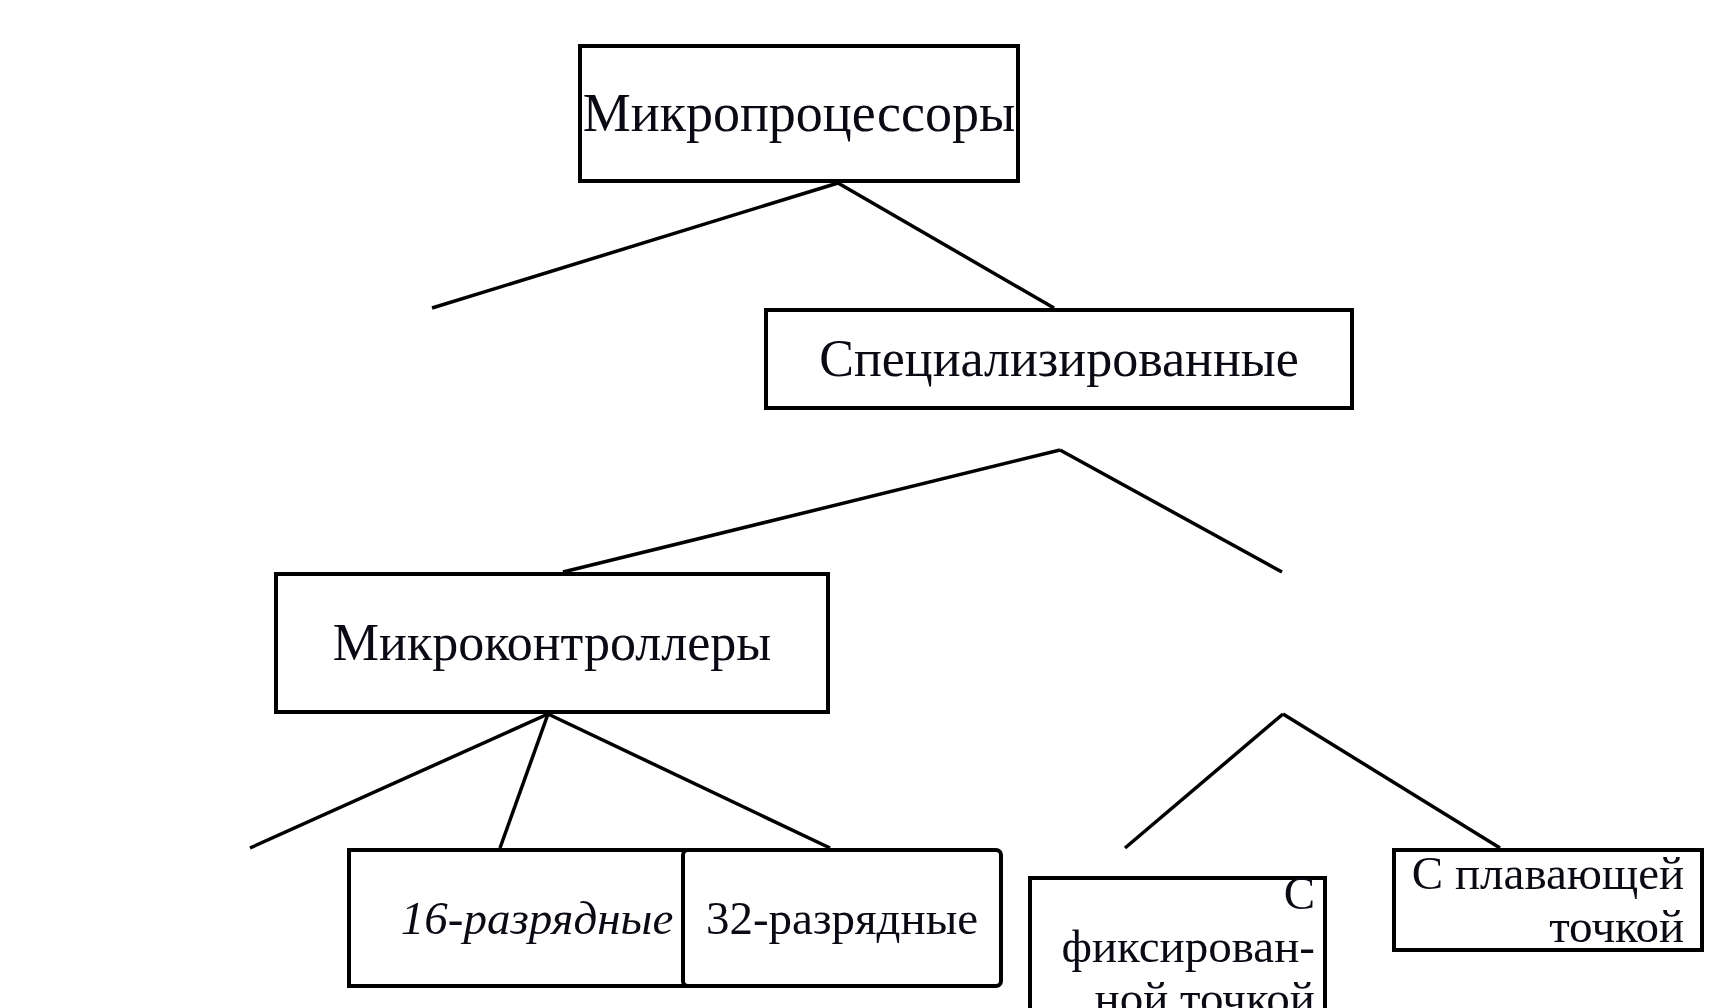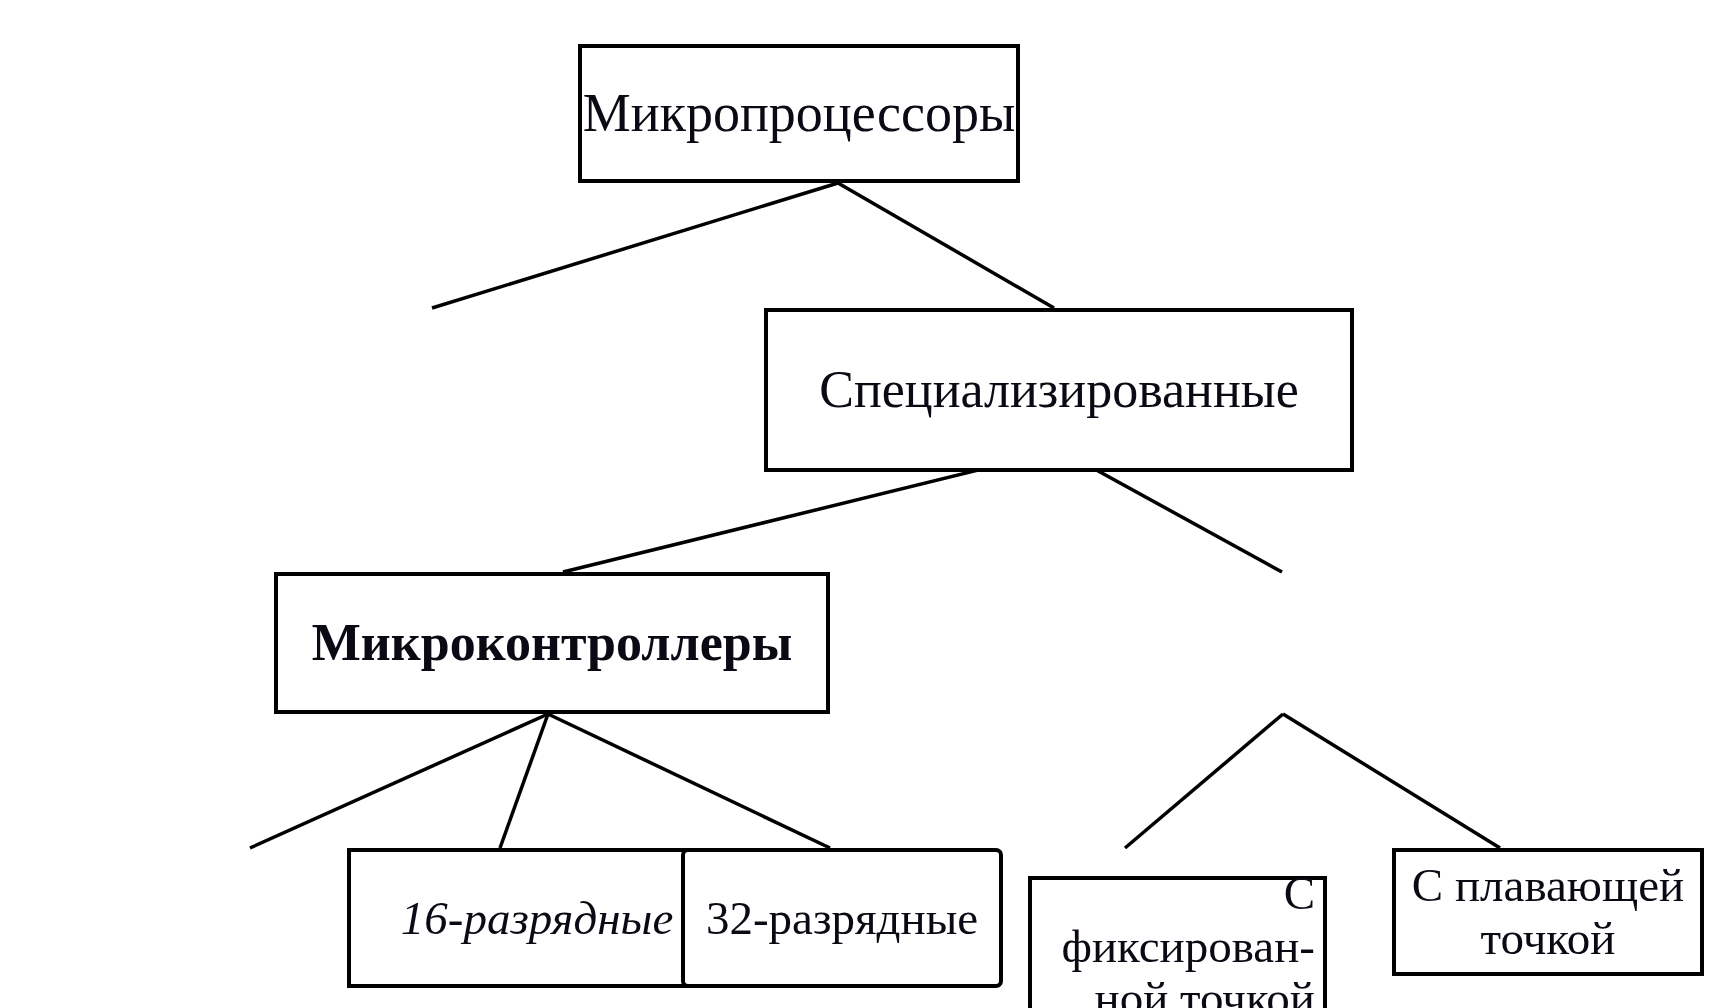--- a/index.html
+++ b/index.html
@@ -65,41 +65,41 @@
       <line x1="548" y1="714" x2="830" y2="848" stroke="#000000" stroke-width="3.5" stroke-linecap="butt"></line>
       <line x1="1283" y1="714" x2="1125" y2="848" stroke="#000000" stroke-width="3.5" stroke-linecap="butt"></line>
       <line x1="1283" y1="714" x2="1500" y2="848" stroke="#000000" stroke-width="3.5" stroke-linecap="butt"></line>
     </svg>
 
   <div class="node-box" style="left: 578px; top: 44px; width: 442px; height: 139px; border-color: rgb(0, 0, 0);">
     <span class="node-label size-xl">Микропроцессоры</span>
   </div>
 
 
-  <div class="node-box" style="left: 764px; top: 308px; width: 590px; height: 164px; border-color: rgb(0, 0, 0);">
+  <div class="node-box" style="left: 764px; top: 308px; width: 590px; height: 102px; border-color: rgb(0, 0, 0);">
     <span class="node-label size-lg">Специализированные</span>
   </div>
 
-  <div class="node-box" style="left: 274px; top: 572px; width: 556px; height: 142px; border-color: rgb(0, 0, 0); font-weight: bold;">
+  <div class="node-box" style="left: 274px; top: 572px; width: 556px; height: 142px; border-color: rgb(0, 0, 0);">
     <span class="node-label size-lg">Микроконтроллеры</span>
   </div>
 
 
 
   <div class="node-box" style="left: 347px; top: 848px; width: 380px; height: 140px; border-color: rgb(0, 0, 0); font-style: italic;">
     <span class="node-label size-sm">16-разрядные</span>
   </div>
 
   <div class="node-box" style="left: 681px; top: 848px; width: 322px; height: 140px; border-color: rgb(0, 0, 0); border-radius: 7px;">
     <span class="node-label size-sm">32-разрядные</span>
   </div>
 
   <div class="node-box" style="left: 1028px; top: 876px; width: 299px; height: 140px; border-color: rgb(0, 0, 0); text-align: right;">
     <span class="node-label size-sm">С фиксирован-
 ной точкой</span>
   </div>
 
-  <div class="node-box" style="left: 1392px; top: 848px; width: 312px; height: 128px; border-color: rgb(0, 0, 0);">
+  <div class="node-box" style="left: 1392px; top: 848px; width: 312px; height: 104px; border-color: rgb(0, 0, 0); text-align: right;">
     <span class="node-label size-sm">С плавающей
 точкой</span>
   </div>
 
 </div>
 
 </body></html>

